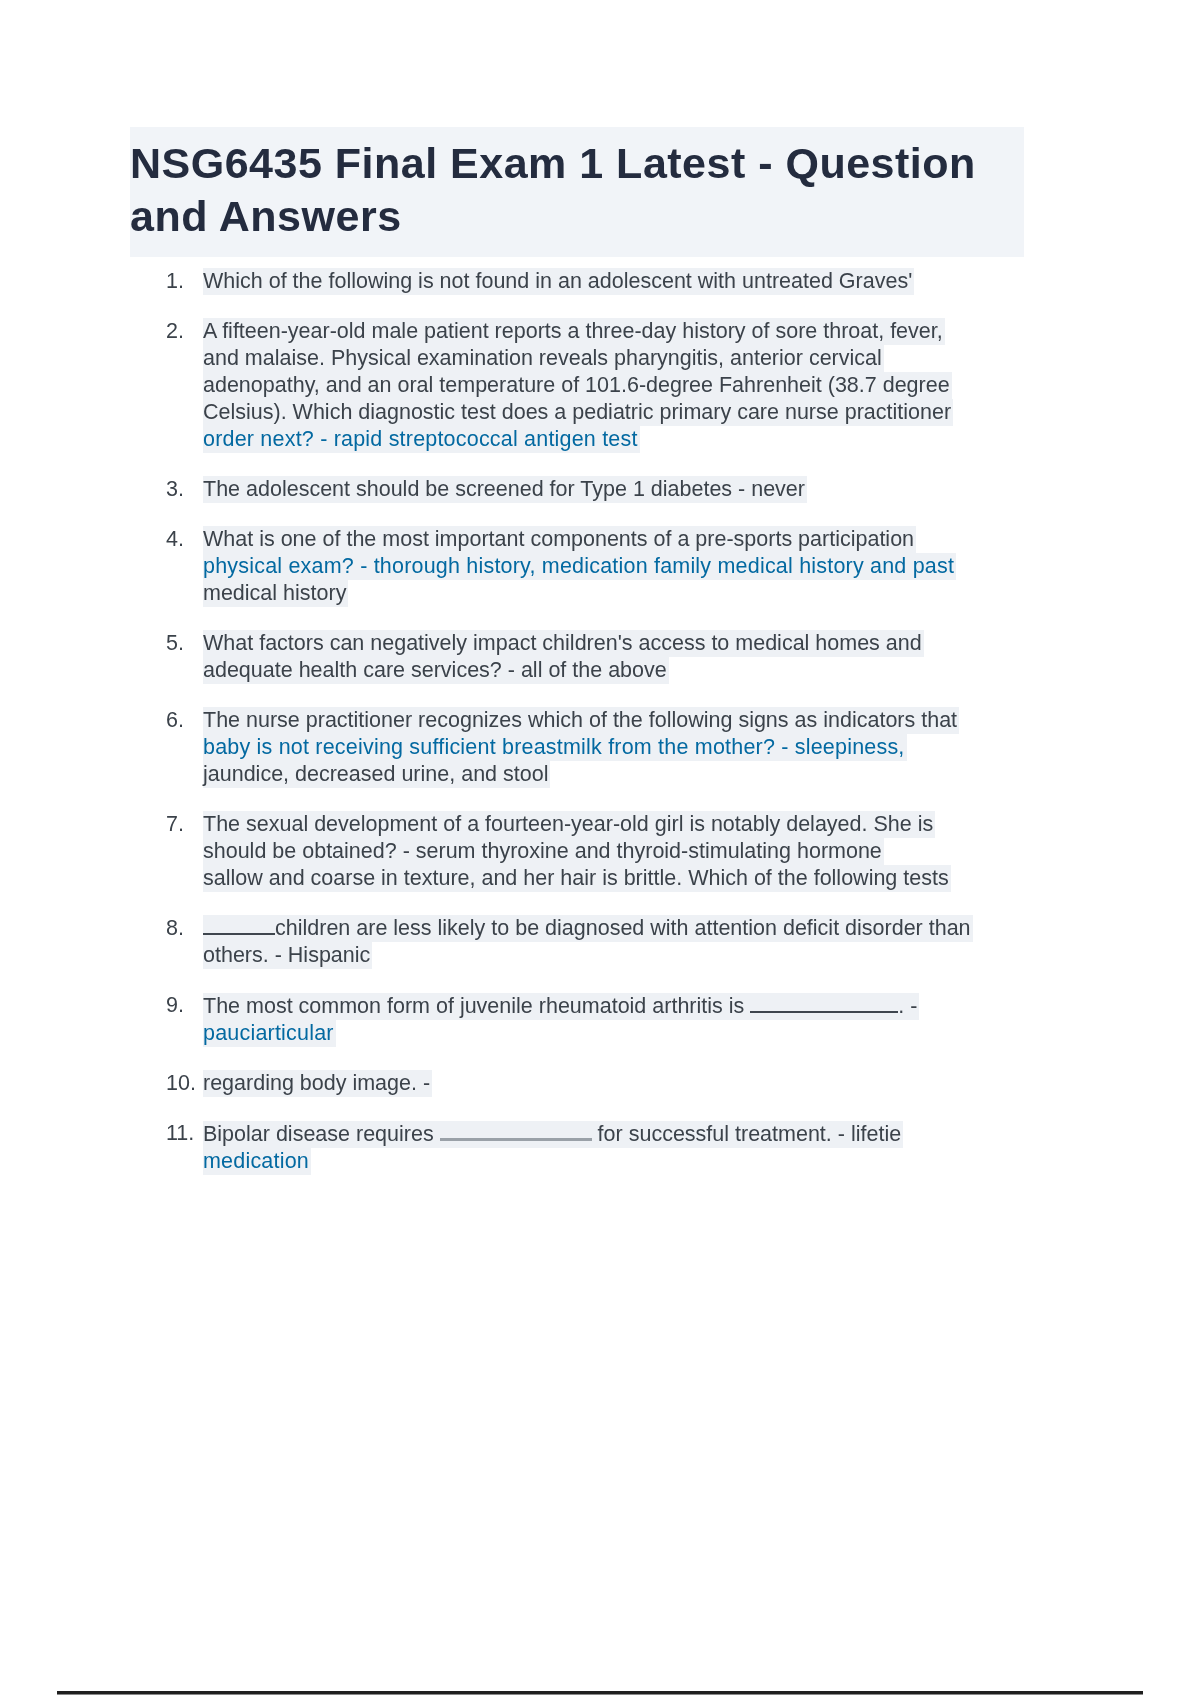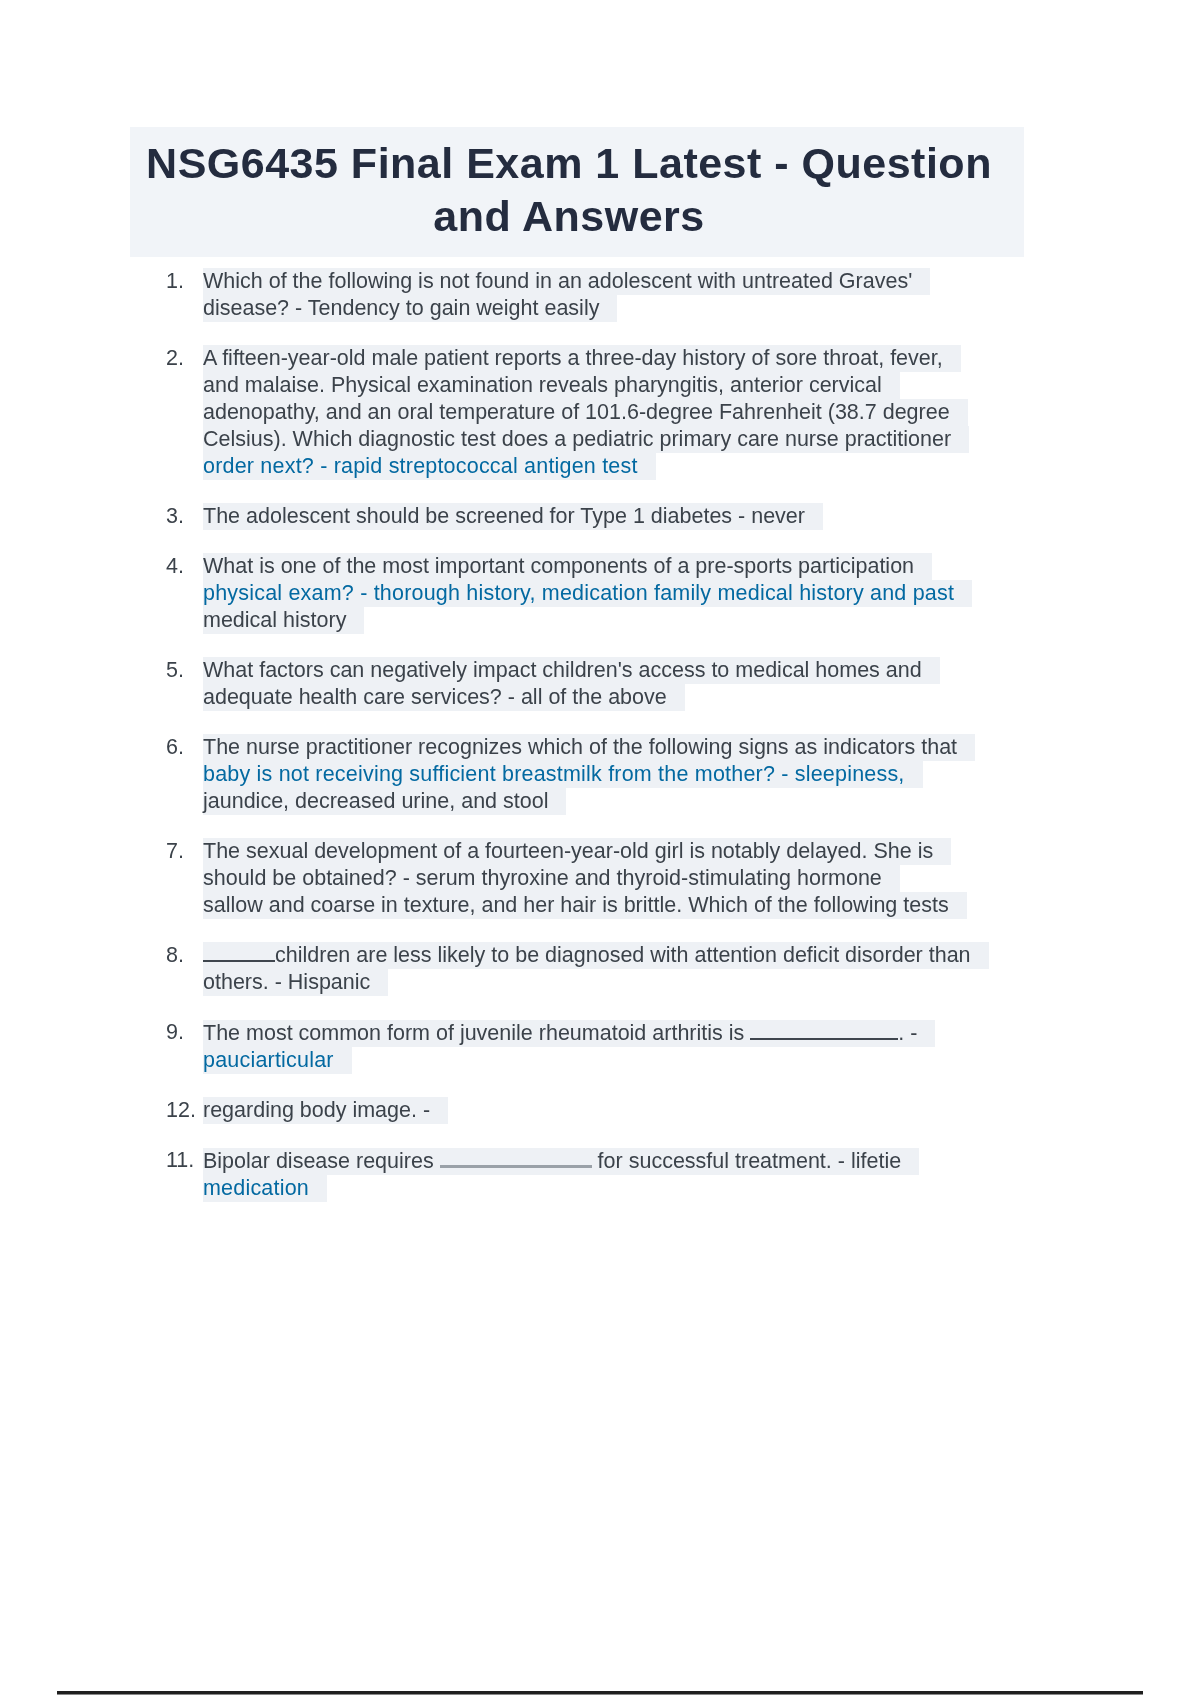--- a/index.html
+++ b/index.html
@@ -10,21 +10,20 @@
     position: relative;
     font-family: "Liberation Sans", sans-serif;
     overflow: hidden;
   }
   .title-banner {
     position: absolute;
     left: 130px;
     top: 127px;
     width: 878px;
     background: #f1f4f8;
-    text-align: center;
     padding: 10px 16px 14px 0;
     font-size: 43px;
     font-weight: bold;
     color: #242c3f;
     line-height: 53px;
     letter-spacing: 0.5px;
   }
   .question-list {
     position: absolute;
     left: 166px;
@@ -43,21 +42,21 @@
   }
   .q-body {
     flex: 1 1 auto;
     font-size: 21.5px;
     line-height: 27px;
     color: #3b424a;
   }
   .q-line { display: block; }
   .q-line .hl {
     background: #eef1f5;
-    padding: 1px 18px 2px 0;
+    padding: 1px 2px 2px 0;
   }
   .q-line.light .hl {
     color: #0369a1;
     letter-spacing: 0.2px;
   }
   .blank {
     display: inline-block;
     height: 0.85em;
     border-bottom: 2px solid #3f464e;
     vertical-align: baseline;
@@ -82,21 +81,20 @@
 <div class="title-banner">
   <div>NSG6435 Final Exam 1 Latest - Question</div>
   <div>and Answers</div>
 </div>
 
 <div class="question-list" id="question-list">
     <div class="q-item">
       <div class="q-num">1.</div>
       <div class="q-body">
         <span class="q-line"><span class="hl">Which of the following is not found in an adolescent with untreated Graves'</span></span>
-        <span class="q-line"><span class="hl">disease? - Tendency to gain weight easily</span></span>
       </div>
     </div>
     <div class="q-item">
       <div class="q-num">2.</div>
       <div class="q-body">
         <span class="q-line"><span class="hl">A fifteen-year-old male patient reports a three-day history of sore throat, fever,</span></span>
         <span class="q-line"><span class="hl">and malaise. Physical examination reveals pharyngitis, anterior cervical</span></span>
         <span class="q-line"><span class="hl">adenopathy, and an oral temperature of 101.6-degree Fahrenheit (38.7 degree</span></span>
         <span class="q-line"><span class="hl">Celsius). Which diagnostic test does a pediatric primary care nurse practitioner</span></span>
         <span class="q-line light"><span class="hl">order next? - rapid streptococcal antigen test</span></span>
@@ -147,21 +145,21 @@
       </div>
     </div>
     <div class="q-item">
       <div class="q-num">9.</div>
       <div class="q-body">
         <span class="q-line"><span class="hl">The most common form of juvenile rheumatoid arthritis is <span class="blank" style="width: 148px;"></span>. -</span></span>
         <span class="q-line light"><span class="hl">pauciarticular</span></span>
       </div>
     </div>
     <div class="q-item">
-      <div class="q-num">12.</div>
+      <div class="q-num">10.</div>
       <div class="q-body">
         <span class="q-line"><span class="hl">regarding body image. -</span></span>
       </div>
     </div>
     <div class="q-item">
       <div class="q-num">11.</div>
       <div class="q-body">
         <span class="q-line"><span class="hl">Bipolar disease requires <span class="blank gray" style="width: 152px;"></span> for successful treatment. - lifetie</span></span>
         <span class="q-line light"><span class="hl">medication</span></span>
       </div>

